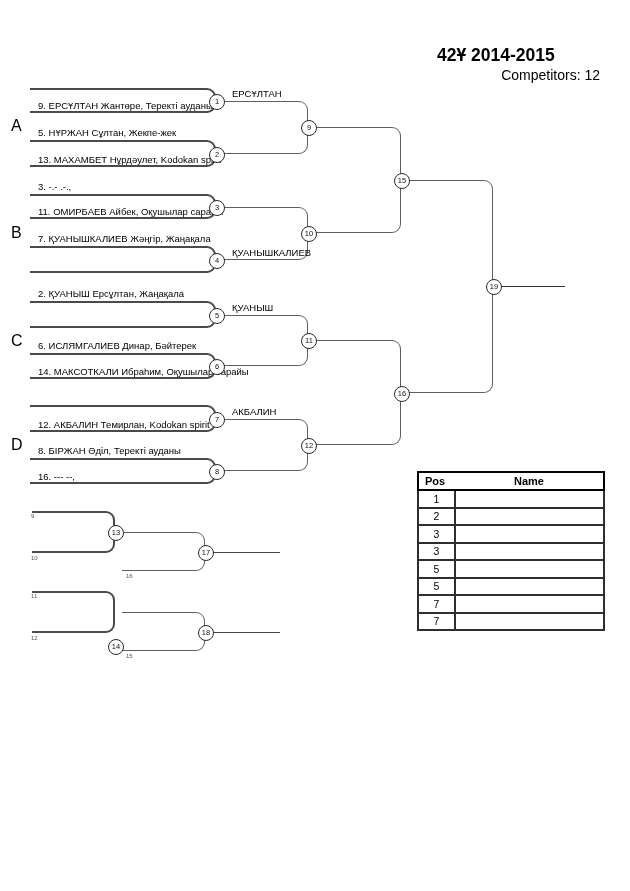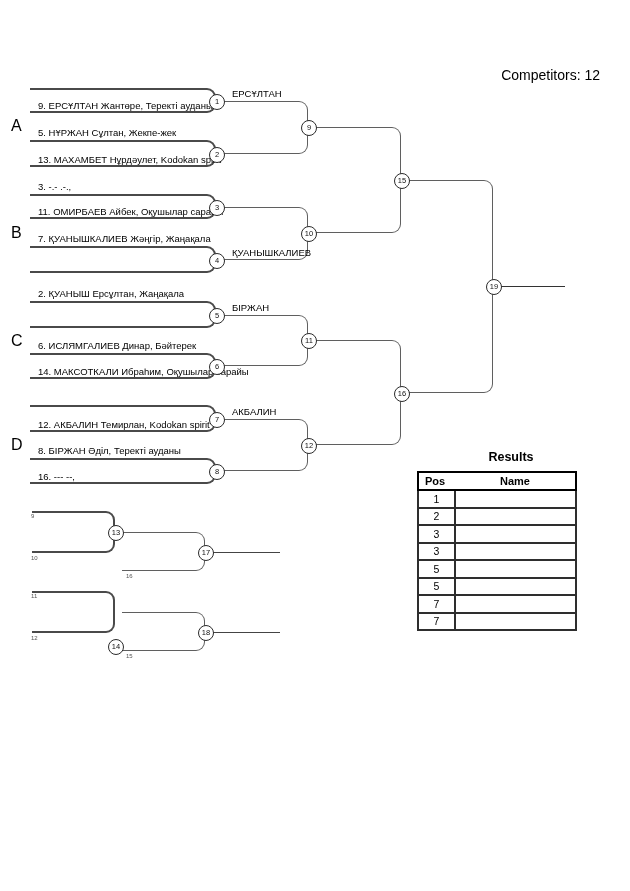--- a/index.html
+++ b/index.html
@@ -14,32 +14,33 @@
   .hline{position:absolute;height:0;border-top-style:solid;}
   .node{position:absolute;width:14px;height:14px;border-radius:50%;background:#fff;
         border:1.5px solid #2b2b2b;display:flex;align-items:center;justify-content:center;
         font-size:7.5px;line-height:1;color:#111;z-index:3;box-sizing:content-box;}
   .cname{position:absolute;font-size:9.5px;line-height:12px;color:#000;white-space:nowrap;z-index:2;}
   .wlabel{position:absolute;font-size:9.5px;line-height:12px;color:#000;white-space:nowrap;z-index:2;}
   .gletter{position:absolute;font-size:16px;color:#000;}
   .tinylbl{position:absolute;font-size:6px;line-height:6px;color:#555;z-index:2;}
   .results-title{position:absolute;left:417px;top:450px;width:188px;text-align:center;
                  font-weight:bold;font-size:12.5px;color:#000;}
-  .results-table{position:absolute;left:417px;top:471px;width:160px;border-collapse:collapse;
+  .results-table{position:absolute;left:417px;top:471px;width:188px;border-collapse:collapse;
                  table-layout:fixed;border:2.5px solid #000;}
   .results-table th{border-bottom:2.5px solid #000;font-size:11px;height:16px;padding:0;color:#000;}
   .results-table td{border:2px solid #2e2e2e;font-size:10.5px;height:15.5px;padding:0;color:#000;}
   th.pos-h{width:30px;text-align:left;padding-left:6px;}
   th.name-h{text-align:center;}
   td.pos-c{text-align:center;}
 </style>
 </head>
 <body>
 
 <div class="sheet">
+  <div class="title" style="left:437px;top:45px">42Ұ 2014-2015</div>
   <div class="competitors">Competitors: 12</div>
 
   <div id="bracket">
       <div class="bbox" style="left: 30px; top: 88px; width: 186px; height: 25px; border-width: 2px 2px 2px 0px; border-color: rgb(74, 74, 74);"></div>
       <div class="bbox" style="left: 30px; top: 140px; width: 186px; height: 27px; border-width: 2px 2px 2px 0px; border-color: rgb(74, 74, 74);"></div>
       <div class="bbox" style="left: 30px; top: 194px; width: 186px; height: 25px; border-width: 2px 2px 2px 0px; border-color: rgb(74, 74, 74);"></div>
       <div class="bbox" style="left: 30px; top: 246px; width: 186px; height: 27px; border-width: 2px 2px 2px 0px; border-color: rgb(74, 74, 74);"></div>
       <div class="bbox" style="left: 30px; top: 301px; width: 186px; height: 27px; border-width: 2px 2px 2px 0px; border-color: rgb(74, 74, 74);"></div>
       <div class="bbox" style="left: 30px; top: 353px; width: 186px; height: 26px; border-width: 2px 2px 2px 0px; border-color: rgb(74, 74, 74);"></div>
       <div class="bbox" style="left: 30px; top: 405px; width: 186px; height: 27px; border-width: 2px 2px 2px 0px; border-color: rgb(74, 74, 74);"></div>
@@ -84,35 +85,34 @@
       <div class="cname" style="left: 38px; top: 206px;">11. ОМИРБАЕВ Айбек, Оқушылар сарайы</div>
       <div class="cname" style="left: 38px; top: 233px;">7. ҚУАНЫШКАЛИЕВ  Жәңгір, Жаңақала</div>
       <div class="cname" style="left: 38px; top: 288px;">2. ҚУАНЫШ Ерсұлтан, Жаңақала</div>
       <div class="cname" style="left: 38px; top: 340px;">6. ИСЛЯМГАЛИЕВ Динар, Бәйтерек</div>
       <div class="cname" style="left: 38px; top: 366px;">14. МАКСОТКАЛИ Ибраһим, Оқушылар сарайы</div>
       <div class="cname" style="left: 38px; top: 419px;">12. АКБАЛИН Темирлан, Kodokan spirit</div>
       <div class="cname" style="left: 38px; top: 445px;">8. БІРЖАН Әділ, Теректі ауданы</div>
       <div class="cname" style="left: 38px; top: 471px;">16. --- --,</div>
       <div class="wlabel" style="left: 232px; top: 88px;">ЕРСҰЛТАН</div>
       <div class="wlabel" style="left: 232px; top: 247px;">ҚУАНЫШКАЛИЕВ</div>
-      <div class="wlabel" style="left: 232px; top: 302px;">БІРЖАН</div>
+      <div class="wlabel" style="left: 232px; top: 302px;">ҚУАНЫШ</div>
       <div class="wlabel" style="left: 232px; top: 406px; text-align: right;">АКБАЛИН</div>
       <div class="gletter" style="left: 11px; top: 117px;">A</div>
       <div class="gletter" style="left: 11px; top: 223.5px;">B</div>
       <div class="gletter" style="left: 11px; top: 331.5px;">C</div>
       <div class="gletter" style="left: 11px; top: 436px;">D</div>
       <div class="tinylbl" style="left: 31px; top: 513px;">9</div>
       <div class="tinylbl" style="left: 31px; top: 555px;">10</div>
       <div class="tinylbl" style="left: 126px; top: 573px;">16</div>
       <div class="tinylbl" style="left: 31px; top: 593px;">11</div>
       <div class="tinylbl" style="left: 31px; top: 635px;">12</div>
       <div class="tinylbl" style="left: 126px; top: 653px;">15</div>
     </div>
 
-  <div class="results-title">Results</div>
 
   <table class="results-table">
     <thead>
       <tr>
         <th class="pos-h">Pos</th>
         <th class="name-h">Name</th>
       </tr>
     </thead>
     <tbody>
       <tr>

